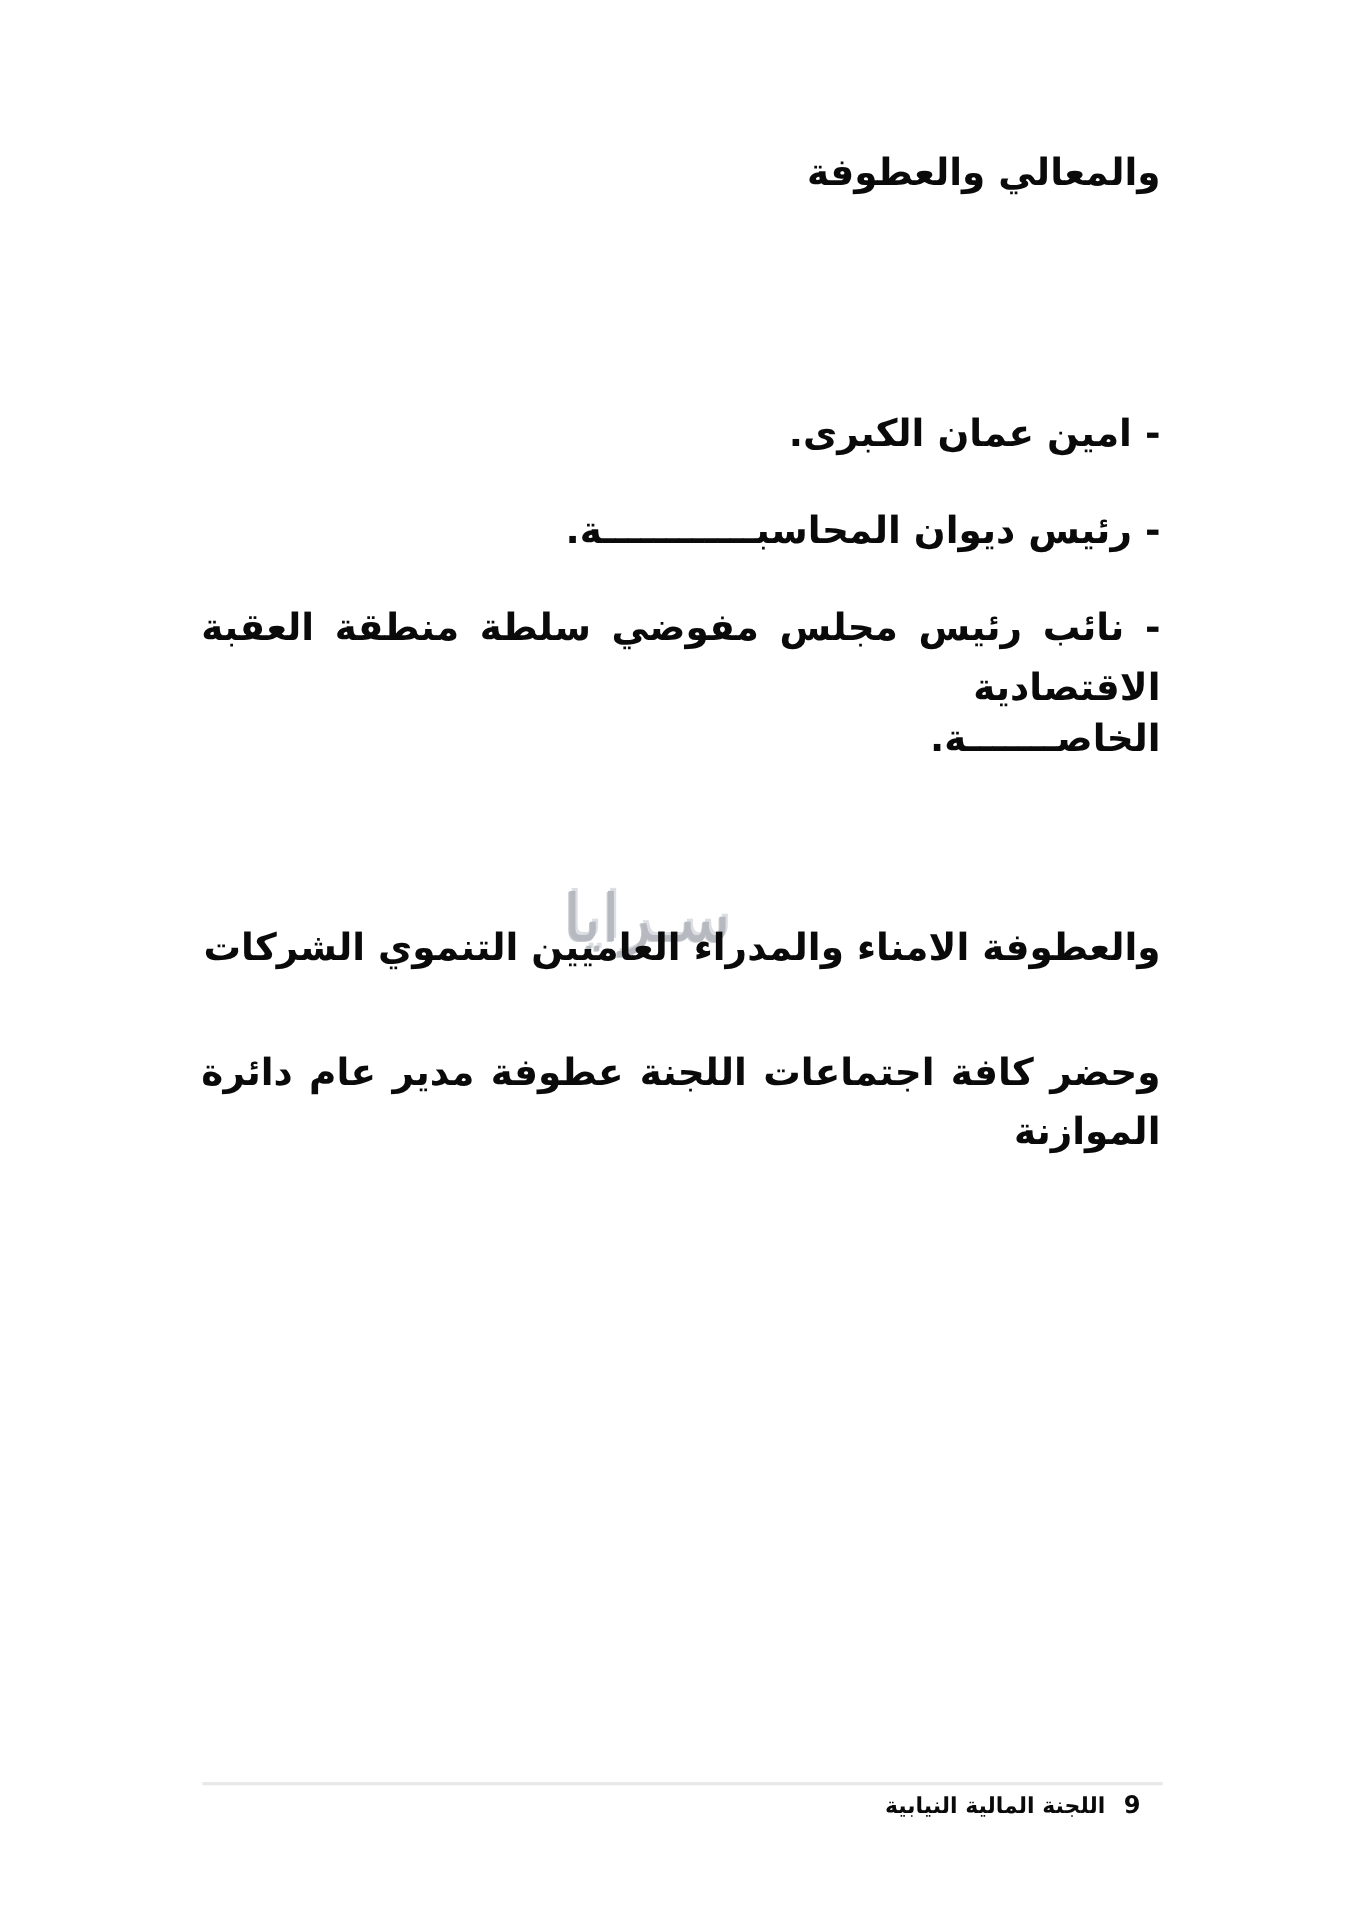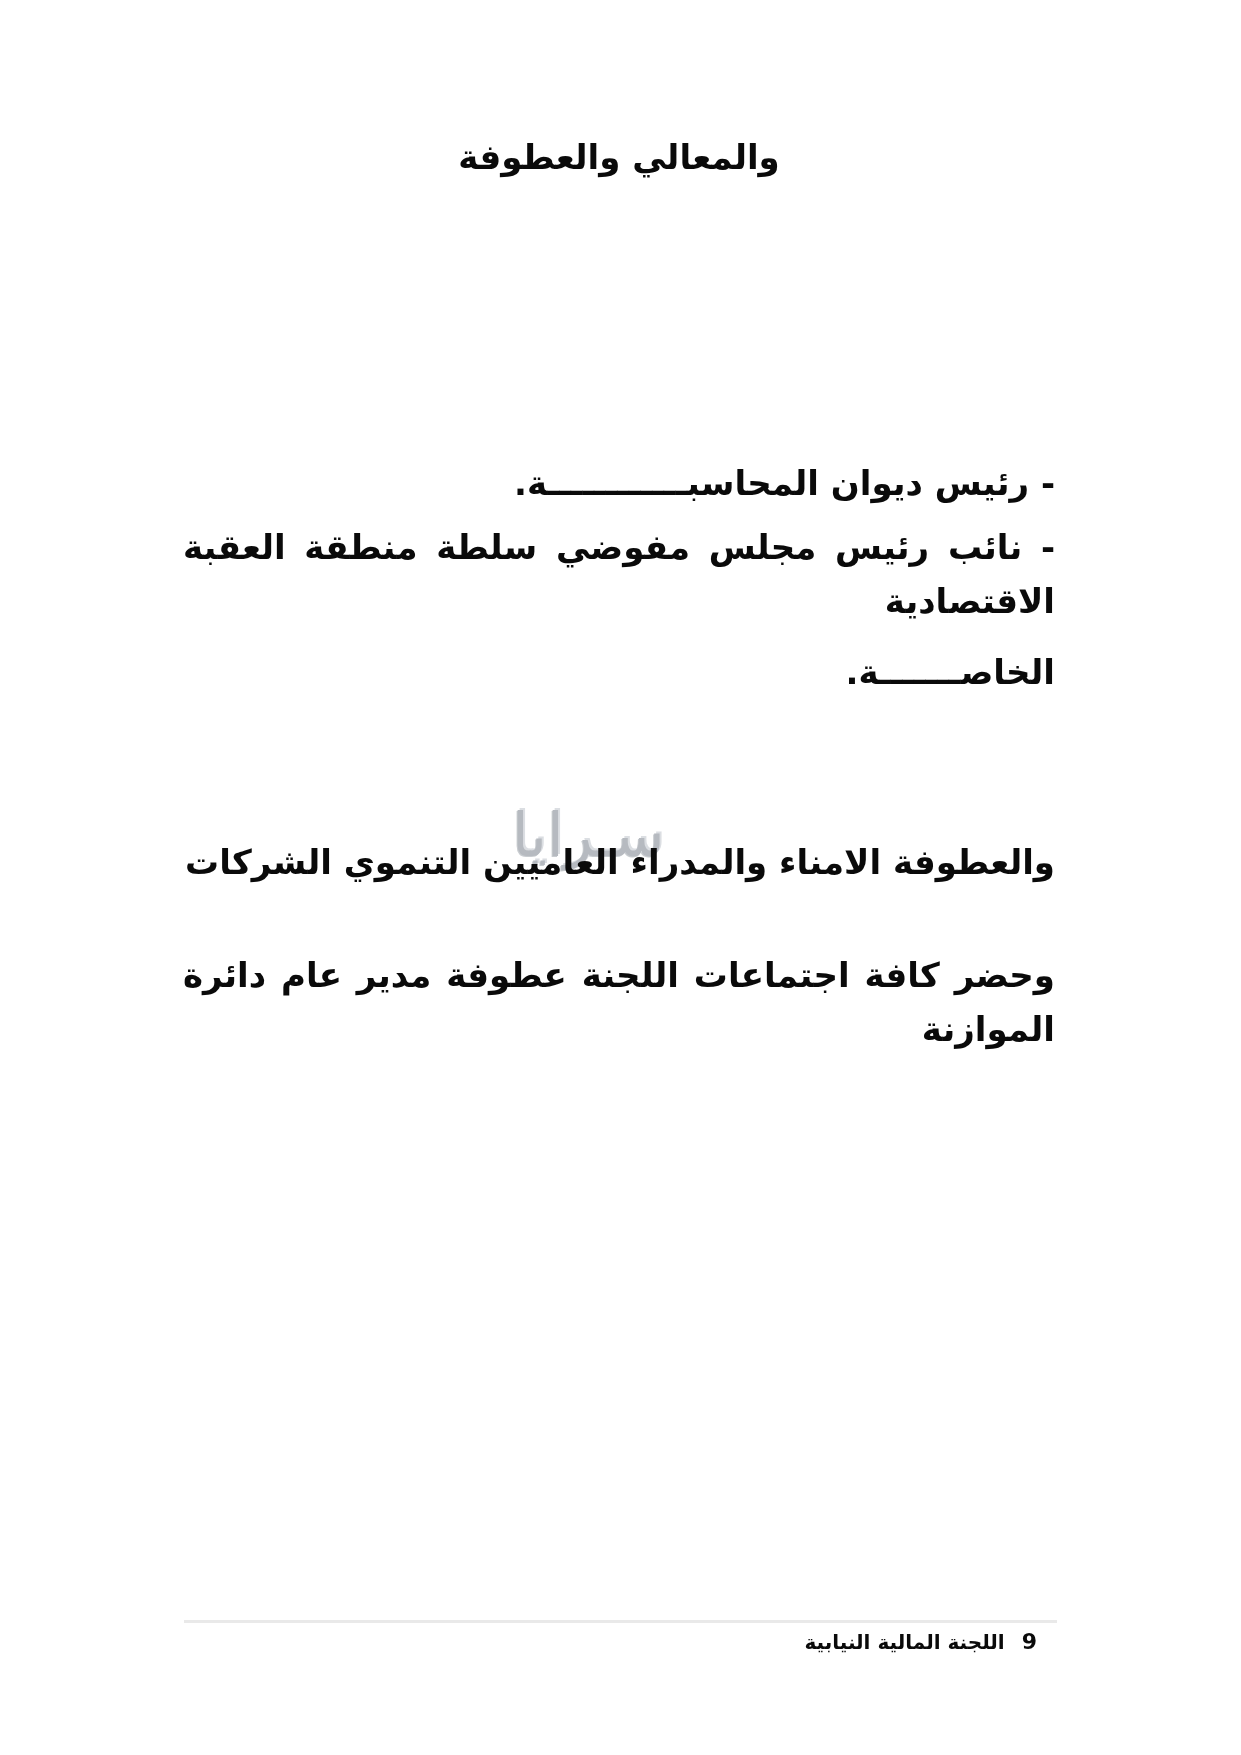--- a/index.html
+++ b/index.html
@@ -44,25 +44,25 @@
     color: #0a0a0a;
     line-height: 54px;
     white-space: nowrap;
   }
   .align-right { text-align: right; }
   .stretch {
     white-space: normal;
     text-align: justify;
     text-align-last: justify;
   }
-  .l1 { top: 130px; text-align: center; }
+  .l1 { top: 130px; }
   .l2 { top: 250px; }
   .l3 { top: 367px; }
   .l4 { top: 456px; }
-  .l5 { top: 520px; }
+  .l5 { top: 544px; }
   .l6 { top: 645px; }
   .l7 { top: 835px; }
   .l8 { top: 948px; }
   .l9 { top: 1040px; }
   
   .footer-rule {
     position: absolute;
     top: 1620px;
     right: 184px;
     width: 873px;
@@ -86,20 +86,21 @@
 </head>
 <body>
 
 <div class="page">
 
   <div class="watermark" style="color: rgb(179, 183, 189);">سـرايا</div>
 
   <div class="doc-line align-right l1">والمعالي والعطوفة</div>
 
 
+  <div class="doc-line align-right l3">- امين عمان الكبرى.</div>
 
   <div class="doc-line align-right l4">- رئيس ديوان المحاسبــــــــــــة.</div>
 
   <div class="doc-line stretch l5">- نائب رئيس مجلس مفوضي سلطة منطقة العقبة الاقتصادية</div>
 
   <div class="doc-line align-right l6">الخاصـــــــة.</div>
 
   <div class="doc-line align-right l7">والعطوفة الامناء والمدراء العاميين التنموي الشركات</div>
 
   <div class="doc-line stretch l8">وحضر كافة اجتماعات اللجنة عطوفة مدير عام دائرة الموازنة</div>

